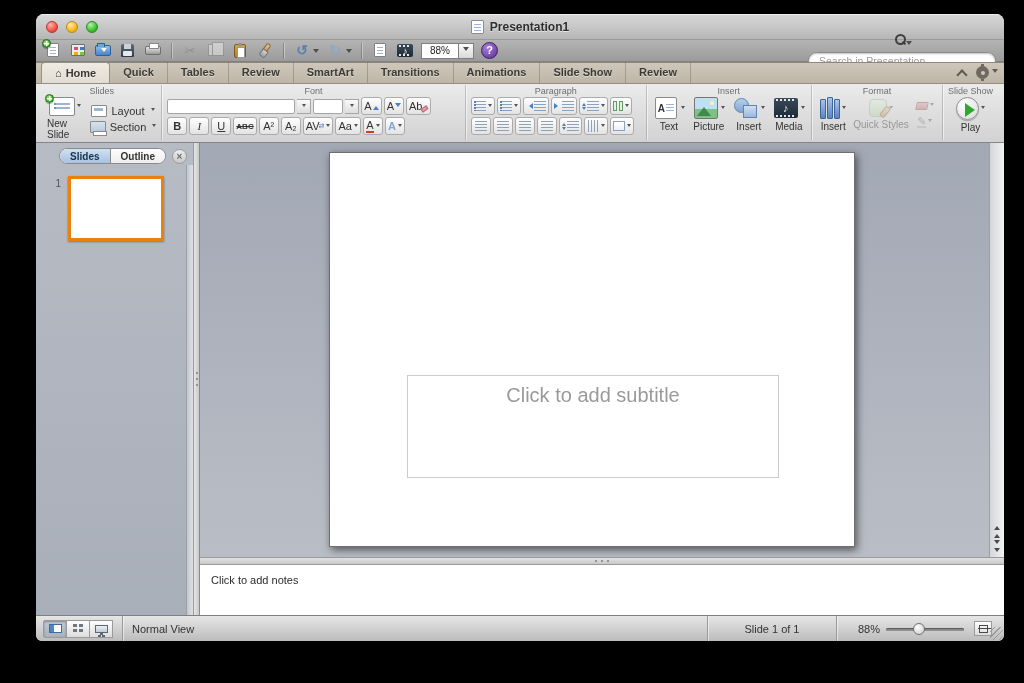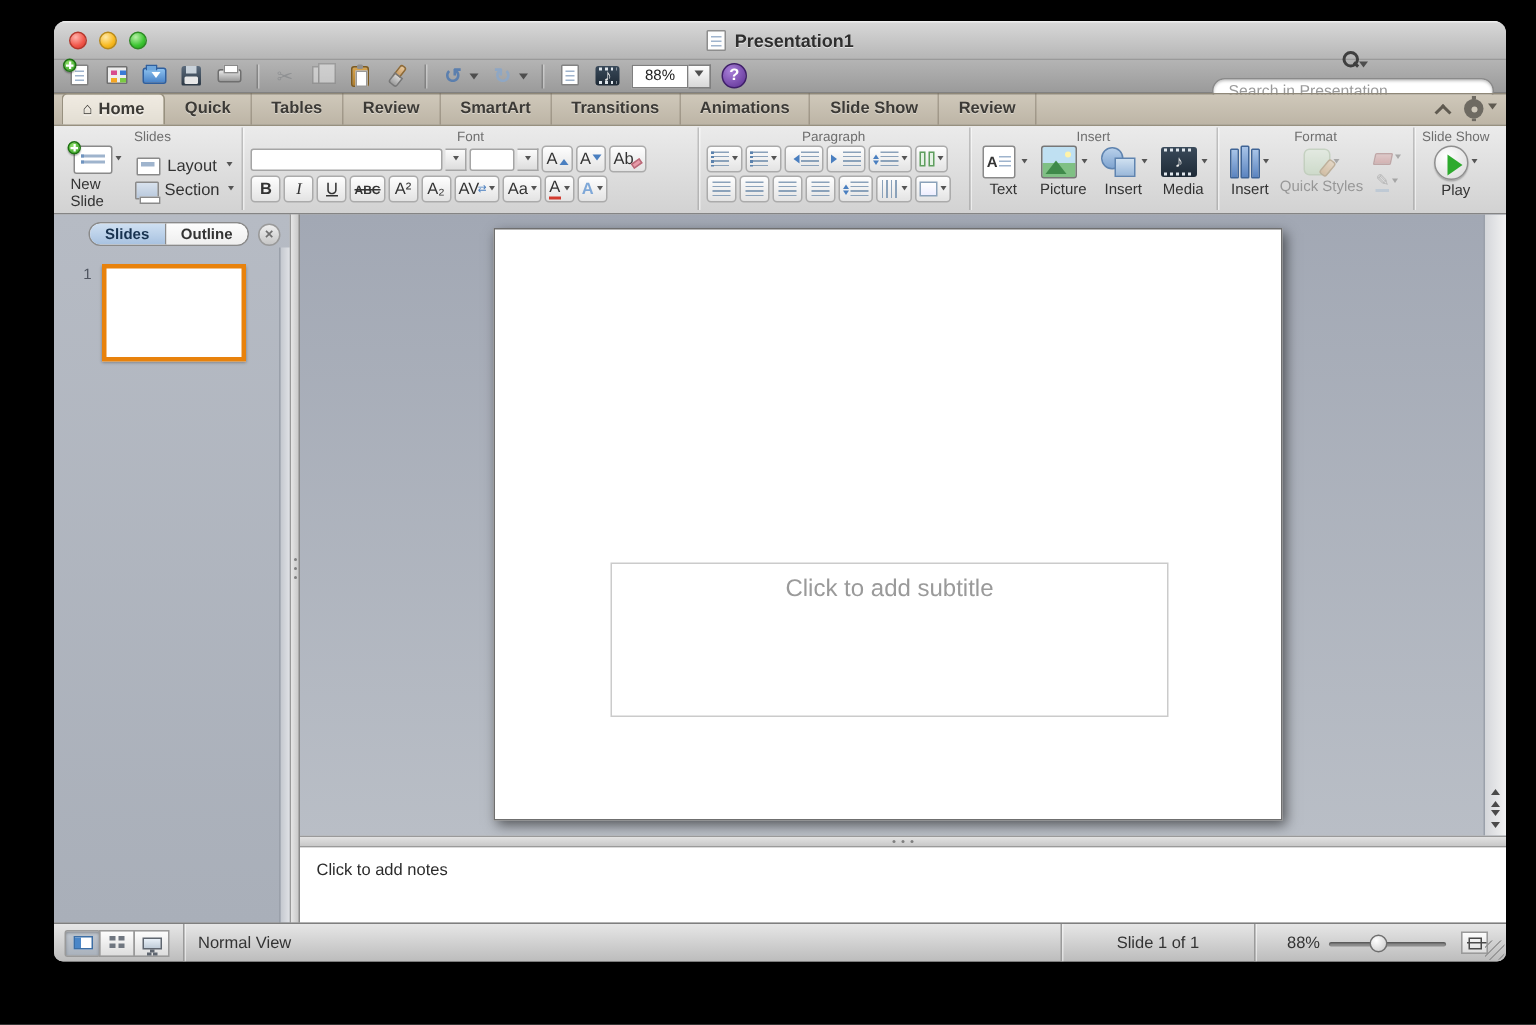--- a/index.html
+++ b/index.html
@@ -207,21 +207,21 @@
   .vsplit i, .hsplit i { width:2px; height:2px; border-radius:50%; background:#7f7f7f; display:block; }
 
   .main { flex:1; display:flex; flex-direction:column; min-width:0; }
   .editor { position:relative; height:414px; flex:0 0 414px; background:linear-gradient(#a2a8b4,#b9bec6); overflow:hidden; }
   .canvas { position:absolute; left:129px; top:9px; width:526px; height:395px; background:#fff;
     border:1px solid #6f6f6f; box-shadow:2px 3px 8px rgba(0,0,0,.55); }
   .ph { position:absolute; border:1px solid #cbcbcb; }
   .ph-title { left:40px; top:121px; width:446px; height:88px; display:flex; align-items:center; justify-content:center;
     font-size:30px; color:#141414; }
   .ph-sub { left:77px; top:222px; width:372px; height:103px; text-align:center; padding-top:8px;
-    font-size:16px; color:#9a9a9a; }
+    font-size:20px; color:#9a9a9a; }
   .vscroll { position:absolute; right:0; top:0; bottom:0; width:15px; background:linear-gradient(to right,#d4d6da,#f2f2f2);
     border-left:1px solid #9aa0aa; }
   .nav-btns { position:absolute; right:0; bottom:2px; width:15px; display:flex; flex-direction:column; gap:2px; align-items:center; }
   .nav-b { width:13px; height:15px; display:flex; flex-direction:column; align-items:center; justify-content:center; gap:1px; }
   .nav-b i { width:0; height:0; border:3px solid transparent; display:block; }
   .nav-b.up i { border-bottom:4px solid #4a4a4a; }
   .nav-b.down i { border-top:4px solid #4a4a4a; }
 
   .hsplit { height:8px; flex:0 0 8px; background:linear-gradient(#e2e2e2,#c8c8c8); border-top:1px solid #9a9a9a; border-bottom:1px solid #9a9a9a;
     display:flex; align-items:center; justify-content:center; gap:4px; }

